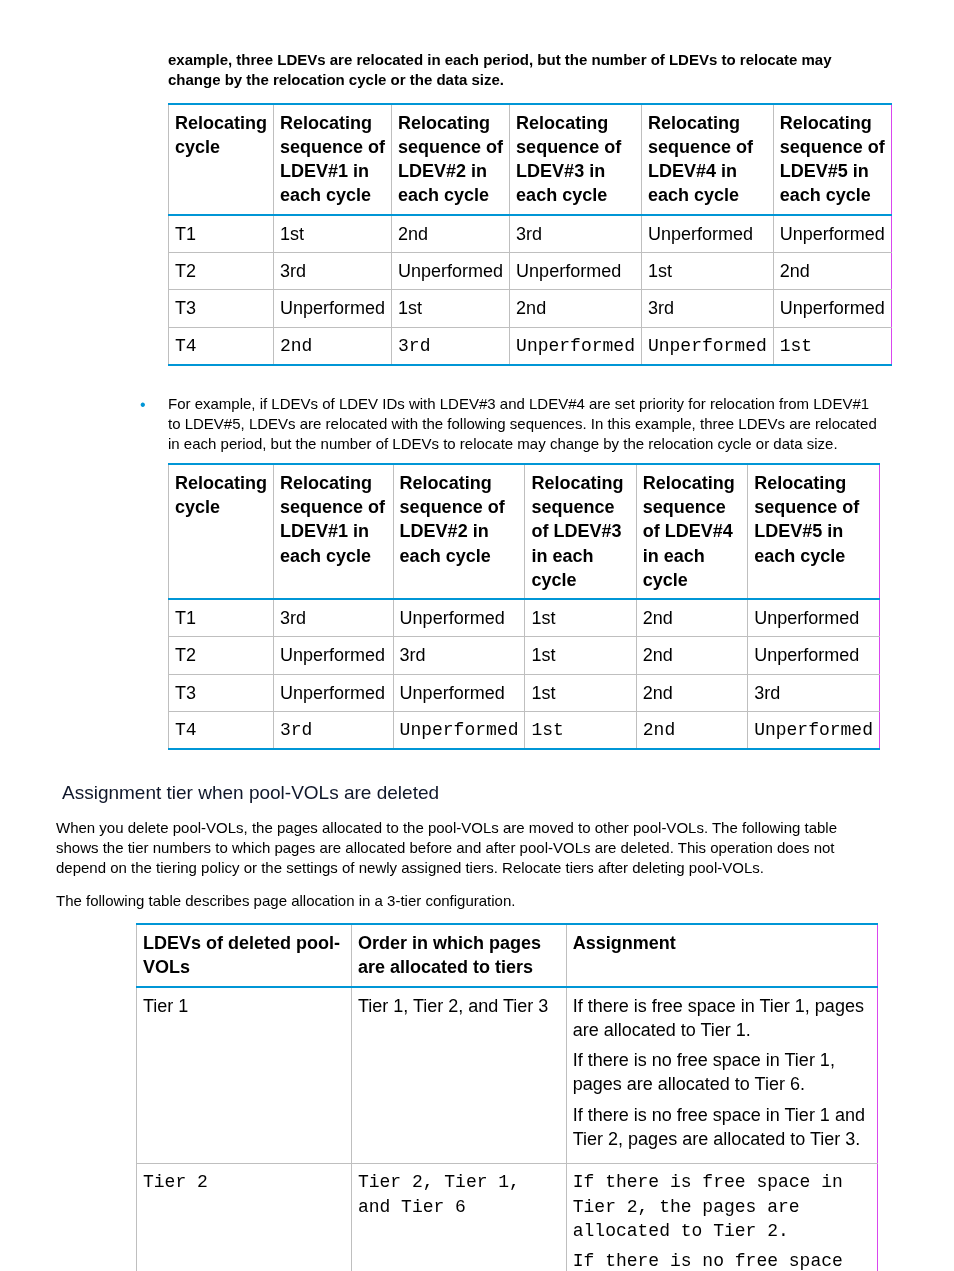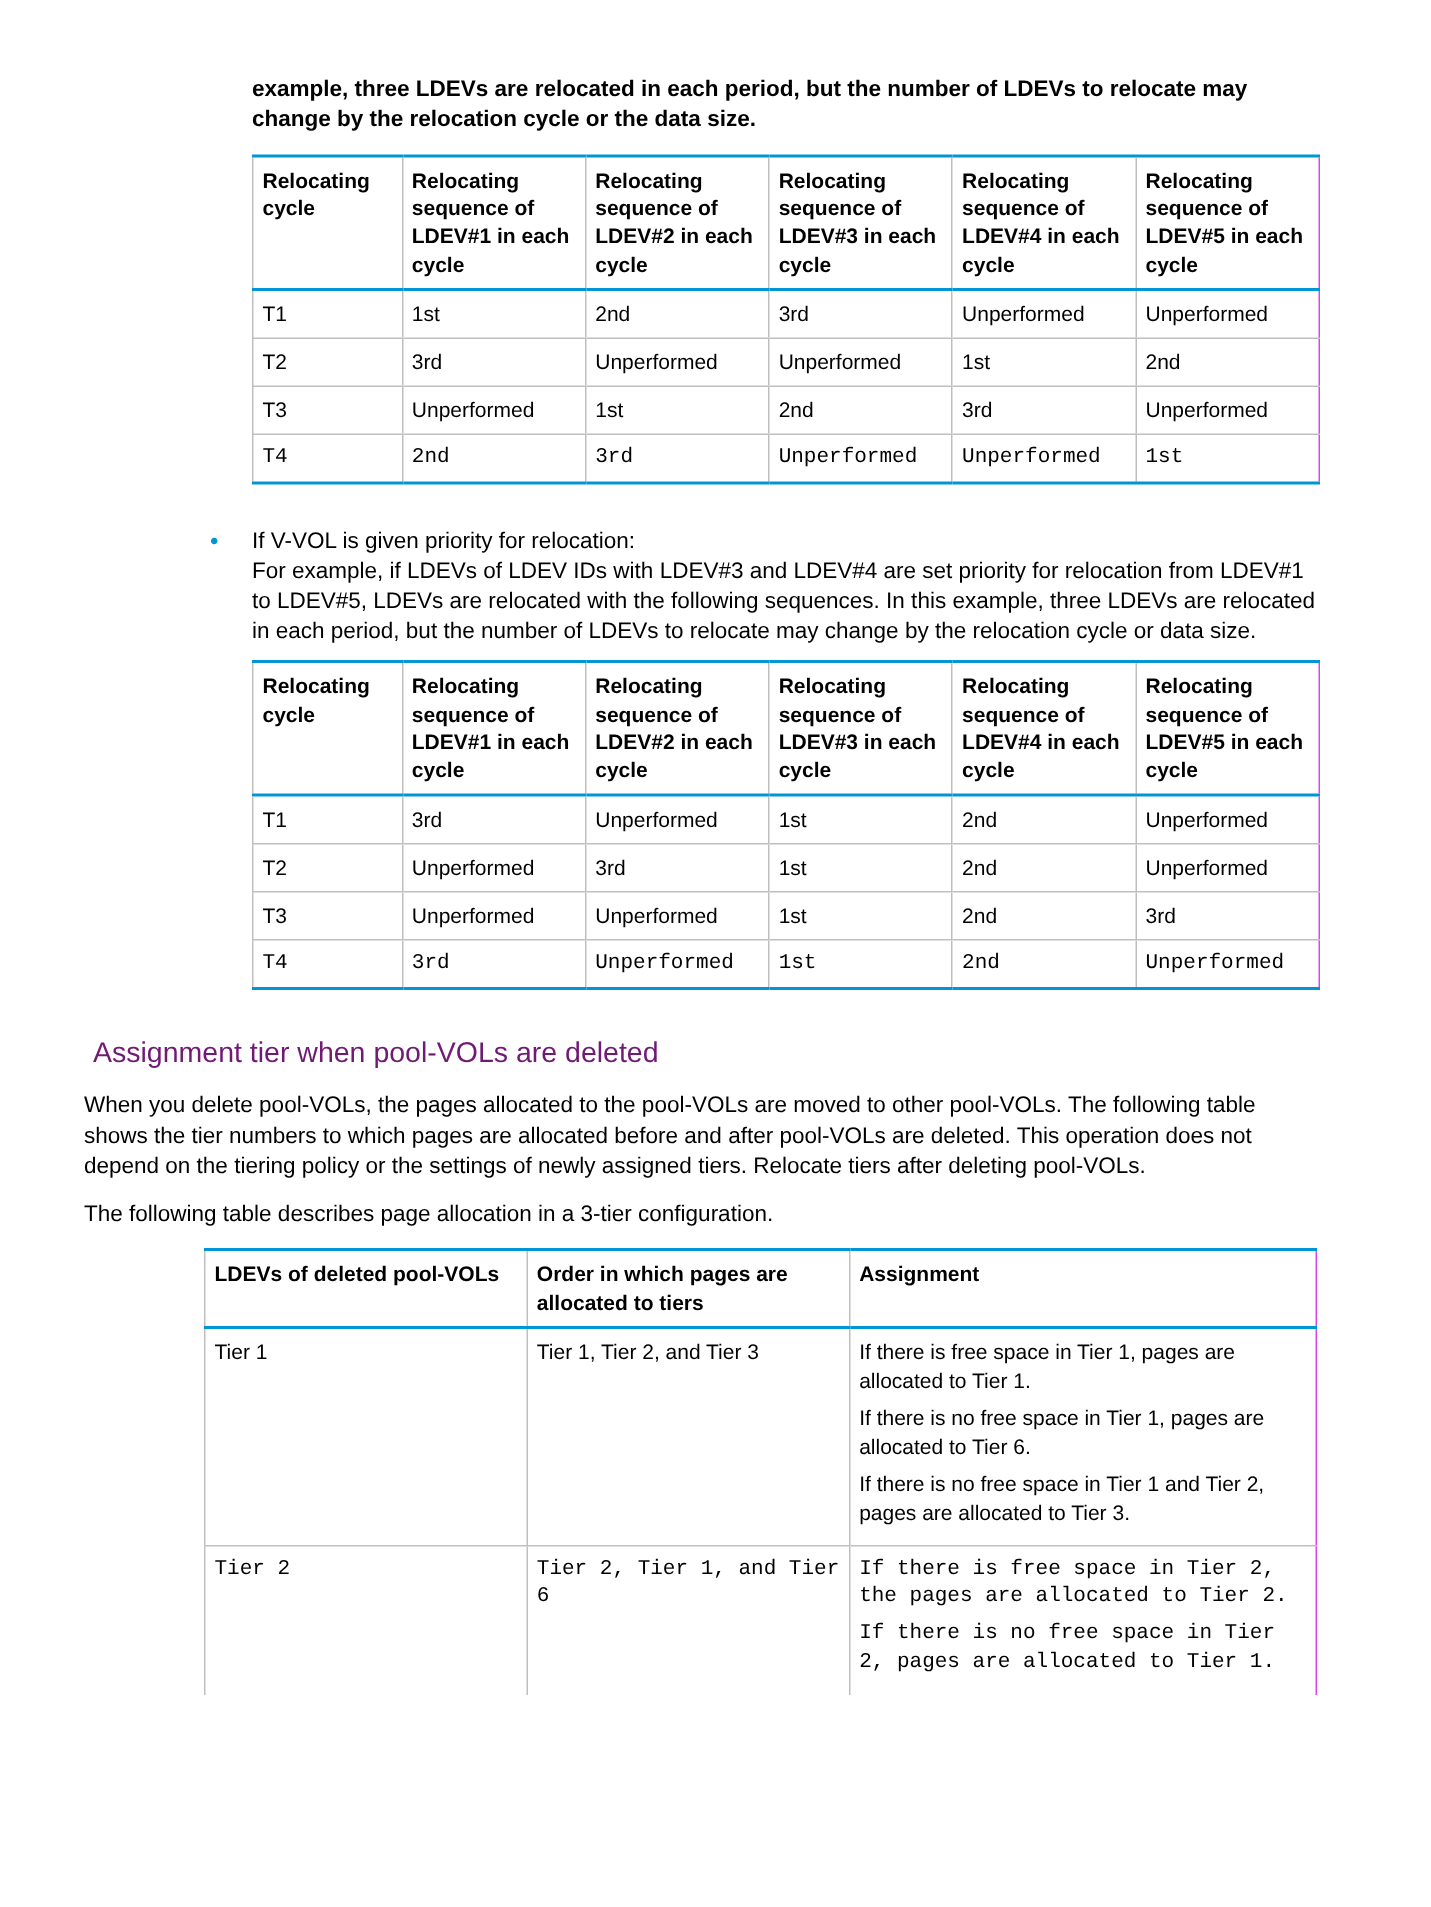--- a/index.html
+++ b/index.html
@@ -21,21 +21,21 @@
     font-weight: bold;
   }
   .indent-0 {
     margin-right: 20px;
   }
   table {
     border-collapse: collapse;
     width: calc(100% - 130px);
     margin-left: 112px;
     margin-bottom: 28px;
-    font-size: 14px;
+    font-size: 18px;
   }
   table.t3 {
     width: calc(100% - 100px);
     margin-left: 80px;
   }
   table th, table td {
     text-align: left;
     vertical-align: top;
     padding: 6px 6px;
     border-bottom: 1px solid #bfbfbf;
@@ -66,21 +66,21 @@
   }
   ul.bullet > li::before {
     content: "•";
     position: absolute;
     left: 84px;
     top: 0;
     color: #0096d6;
     font-size: 16px;
   }
   h2.section {
-    color: #701a75;
+    color: #0f172a;
     font-weight: normal;
     font-size: 19px;
     margin: 30px 0 12px 6px;
   }
   .t1 col.c0 { width: 14%; }
   .t1 col { width: 17.2%; }
   .t3 col.c0 { width: 29%; }
   .t3 col.c1 { width: 29%; }
   .t3 col.c2 { width: 42%; }
   .desc-group p { margin: 0 0 6px 0; }
@@ -140,21 +140,20 @@
       <td>3rd</td>
       <td>Unperformed</td>
       <td>Unperformed</td>
       <td>1st</td>
     </tr>
   </tbody>
 </table>
 
 <ul class="bullet">
   <li>
-    <div>If V-VOL is given priority for relocation:</div>
     <div>For example, if LDEVs of LDEV IDs with LDEV#3 and LDEV#4 are set priority for relocation from LDEV#1 to LDEV#5, LDEVs are relocated with the following sequences. In this example, three LDEVs are relocated in each period, but the number of LDEVs to relocate may change by the relocation cycle or data size.</div>
   </li>
 </ul>
 
 <table class="t1">
   <colgroup>
       <col class="c0">
       <col>
       <col>
       <col>

